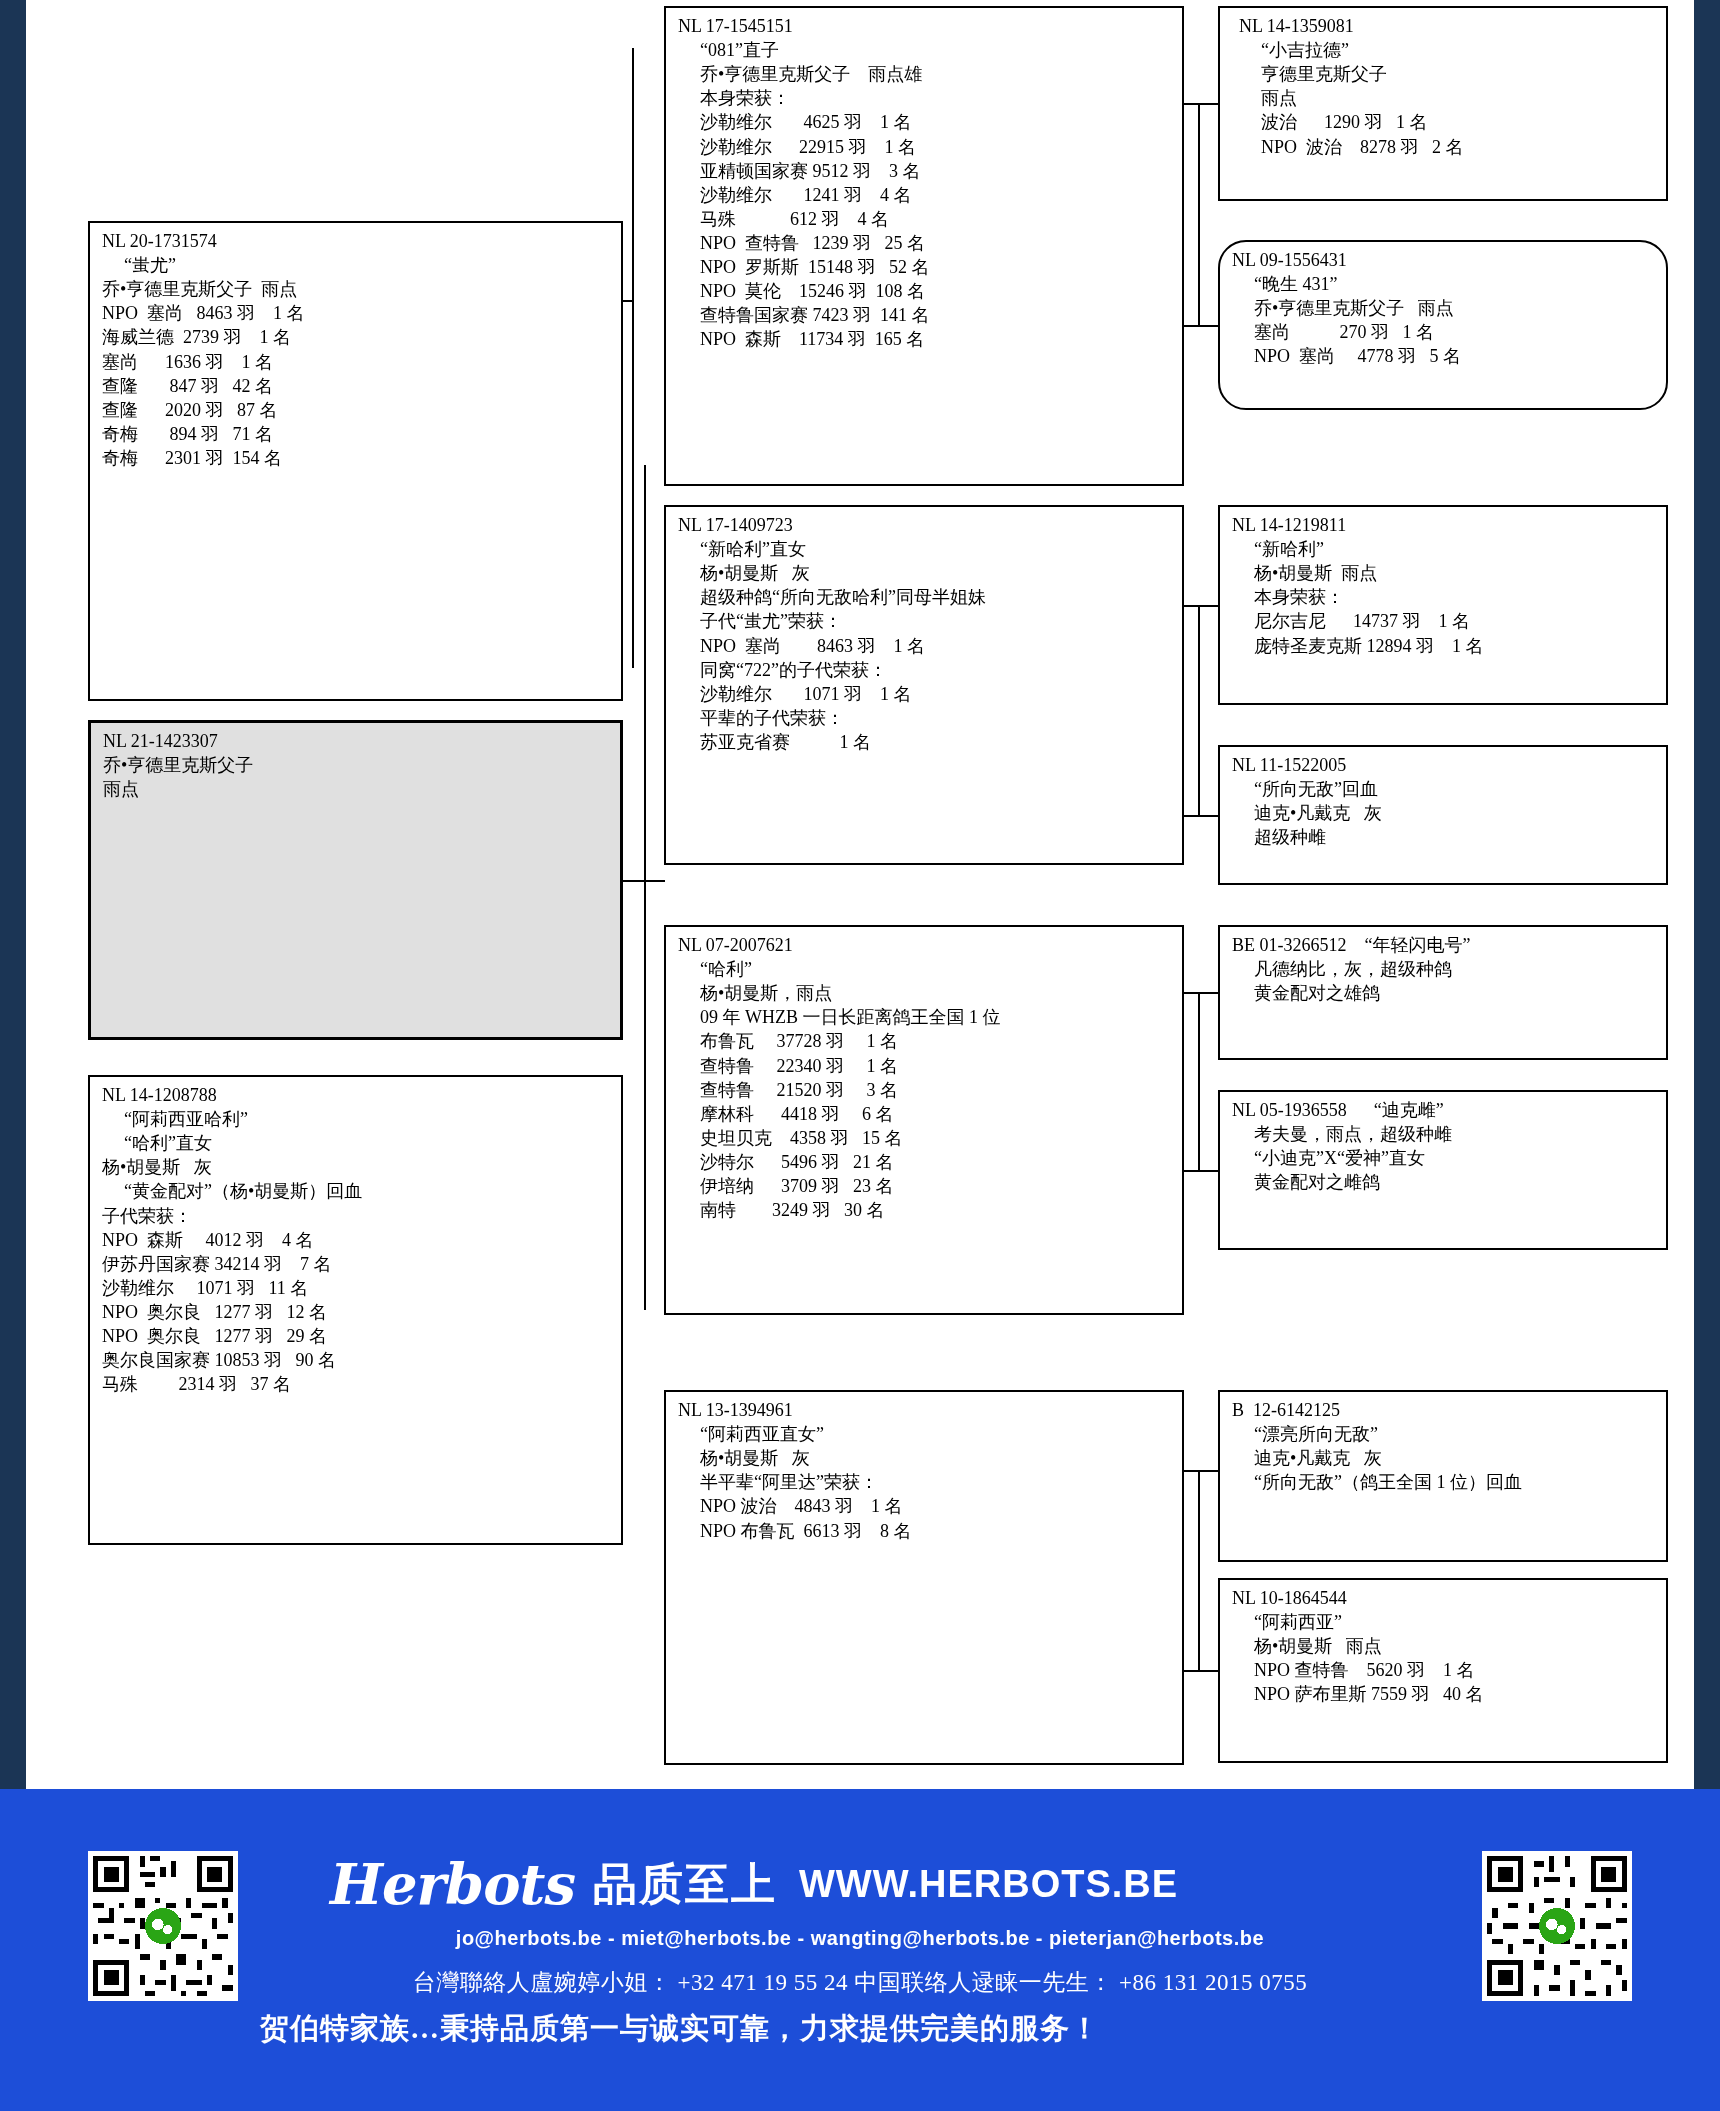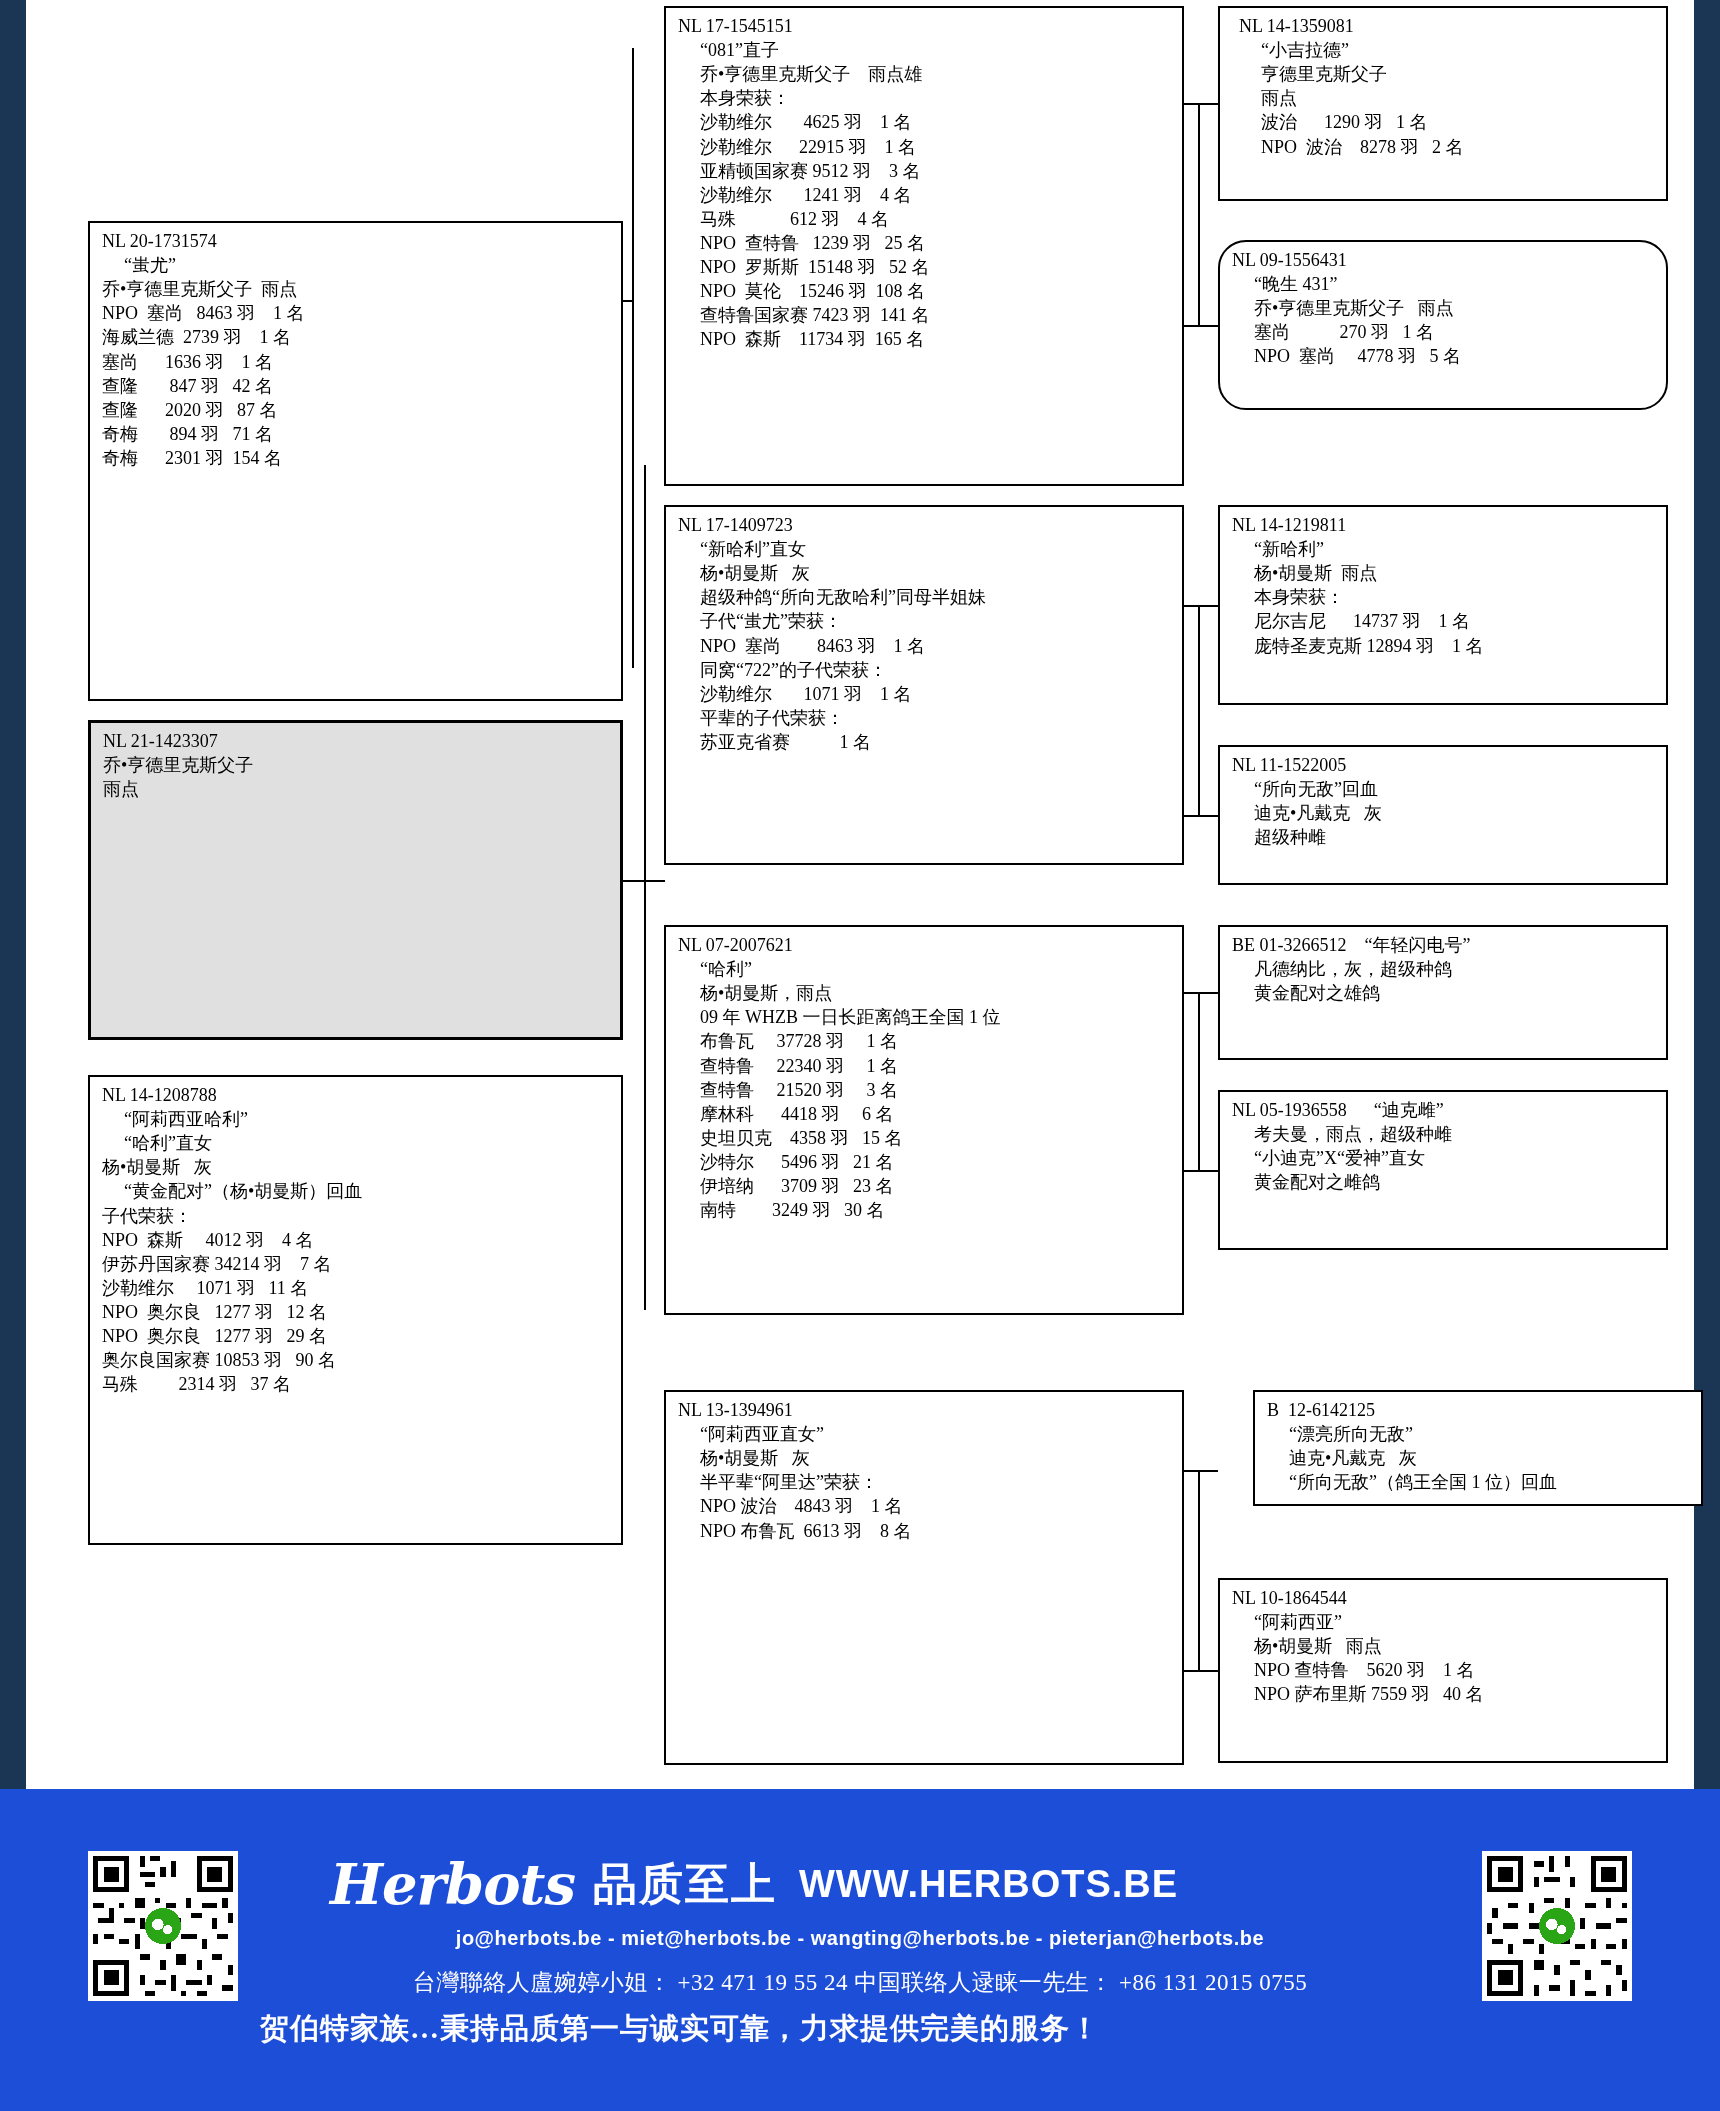--- a/index.html
+++ b/index.html
@@ -213,21 +213,21 @@
     <div class="line ind1">黄金配对之雄鸽</div>
   </div>
 
   <div class="box" style="left:1192px;top:1090px;width:450px;height:160px;">
     <div class="line">NL 05-1936558      “迪克雌”</div>
     <div class="line ind1">考夫曼，雨点，超级种雌</div>
     <div class="line ind1">“小迪克”X“爱神”直女</div>
     <div class="line ind1">黄金配对之雌鸽</div>
   </div>
 
-  <div class="box" style="left:1192px;top:1390px;width:450px;height:116px;margin-left:35px;">
+  <div class="box" style="left:1192px;top:1390px;width:450px;height:172px;">
     <div class="line">B  12-6142125</div>
     <div class="line ind1">“漂亮所向无敌”</div>
     <div class="line ind1">迪克•凡戴克   灰</div>
     <div class="line ind1">“所向无敌”（鸽王全国 1 位）回血</div>
   </div>
 
   <div class="box" style="left:1192px;top:1578px;width:450px;height:185px;">
     <div class="line">NL 10-1864544</div>
     <div class="line ind1">“阿莉西亚”</div>
     <div class="line ind1">杨•胡曼斯   雨点</div>

